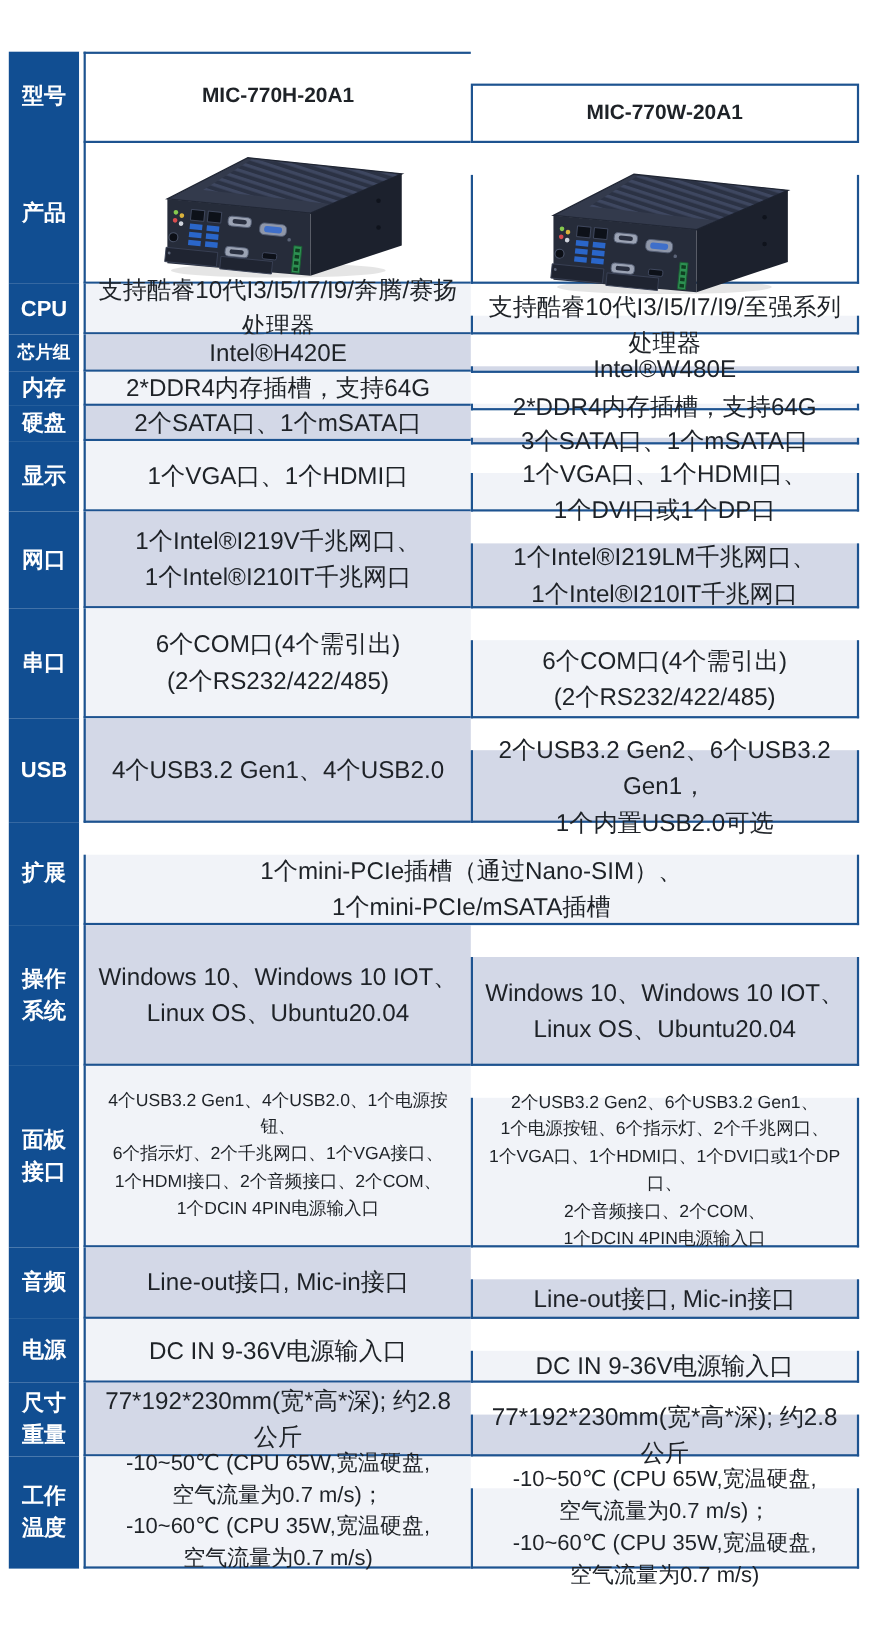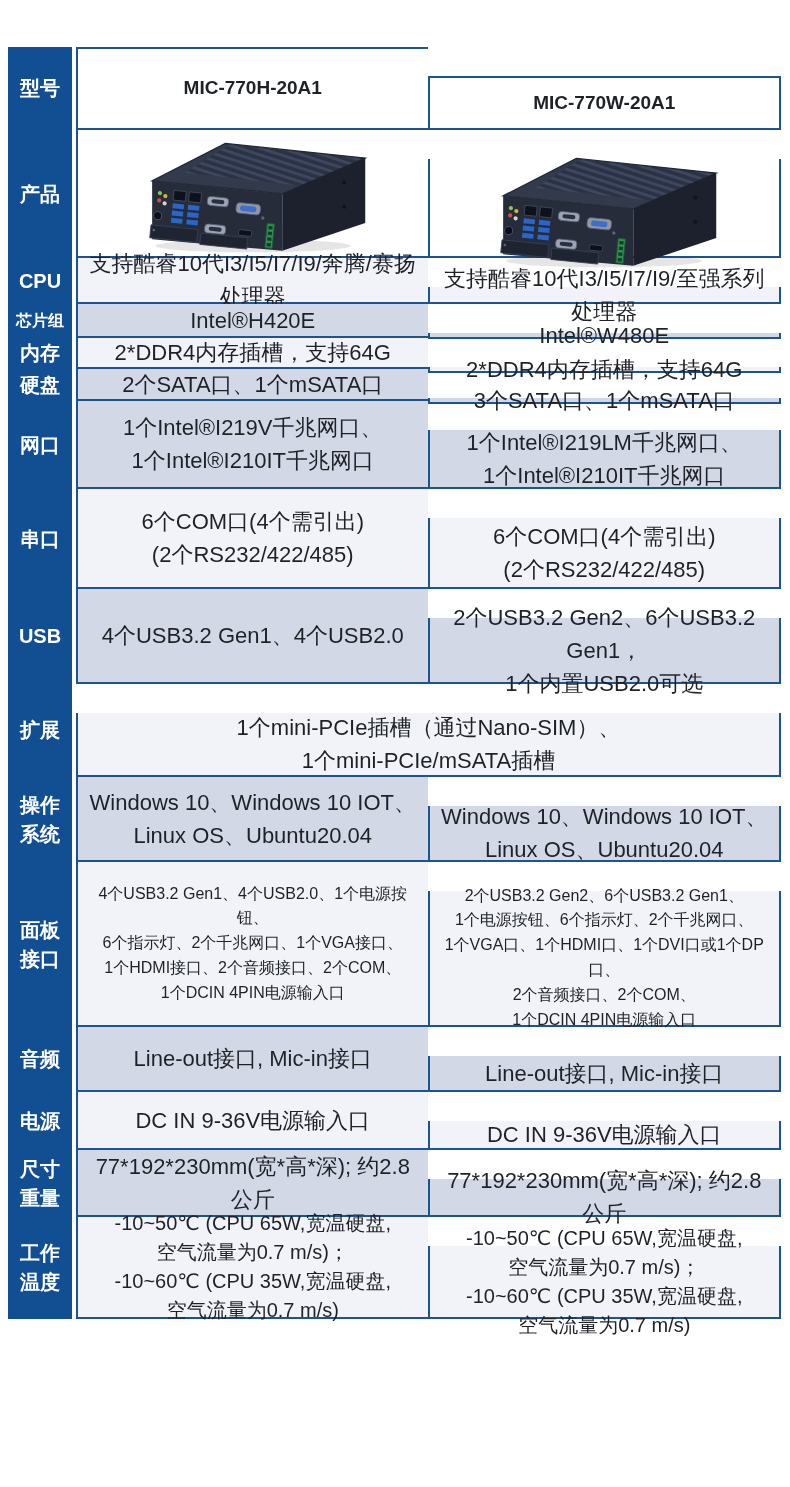--- a/index.html
+++ b/index.html
@@ -177,20 +177,27 @@
     <div class="cv last">2*DDR4内存插槽，支持64G</div>
   </div>
 
   <div class="row d" style="height:32px">
     <div class="lab">硬盘</div>
     <div class="gap"></div>
     <div class="cv">2个SATA口、1个mSATA口</div>
     <div class="cv last">3个SATA口、1个mSATA口</div>
   </div>
 
+  <div class="row l" style="height:64px">
+    <div class="lab">显示</div>
+    <div class="gap"></div>
+    <div class="cv">1个VGA口、1个HDMI口</div>
+    <div class="cv last">1个VGA口、1个HDMI口、
+1个DVI口或1个DP口</div>
+  </div>
 
   <div class="row d" style="height:88px">
     <div class="lab">网口</div>
     <div class="gap"></div>
     <div class="cv">1个Intel®I219V千兆网口、
 1个Intel®I210IT千兆网口</div>
     <div class="cv last">1个Intel®I219LM千兆网口、
 1个Intel®I210IT千兆网口</div>
   </div>
 
@@ -211,21 +218,21 @@
 1个内置USB2.0可选</div>
   </div>
 
   <div class="row l" style="height:93px">
     <div class="lab">扩展</div>
     <div class="gap"></div>
     <div class="cv last">1个mini-PCIe插槽（通过Nano-SIM）、
 1个mini-PCIe/mSATA插槽</div>
   </div>
 
-  <div class="row d" style="height:85px">
+  <div class="row d" style="height:128px">
     <div class="lab">操作
 系统</div>
     <div class="gap"></div>
     <div class="cv">Windows 10、Windows 10 IOT、
 Linux OS、Ubuntu20.04</div>
     <div class="cv last">Windows 10、Windows 10 IOT、
 Linux OS、Ubuntu20.04</div>
   </div>
 
   <div class="row l panel" style="height:165px">

